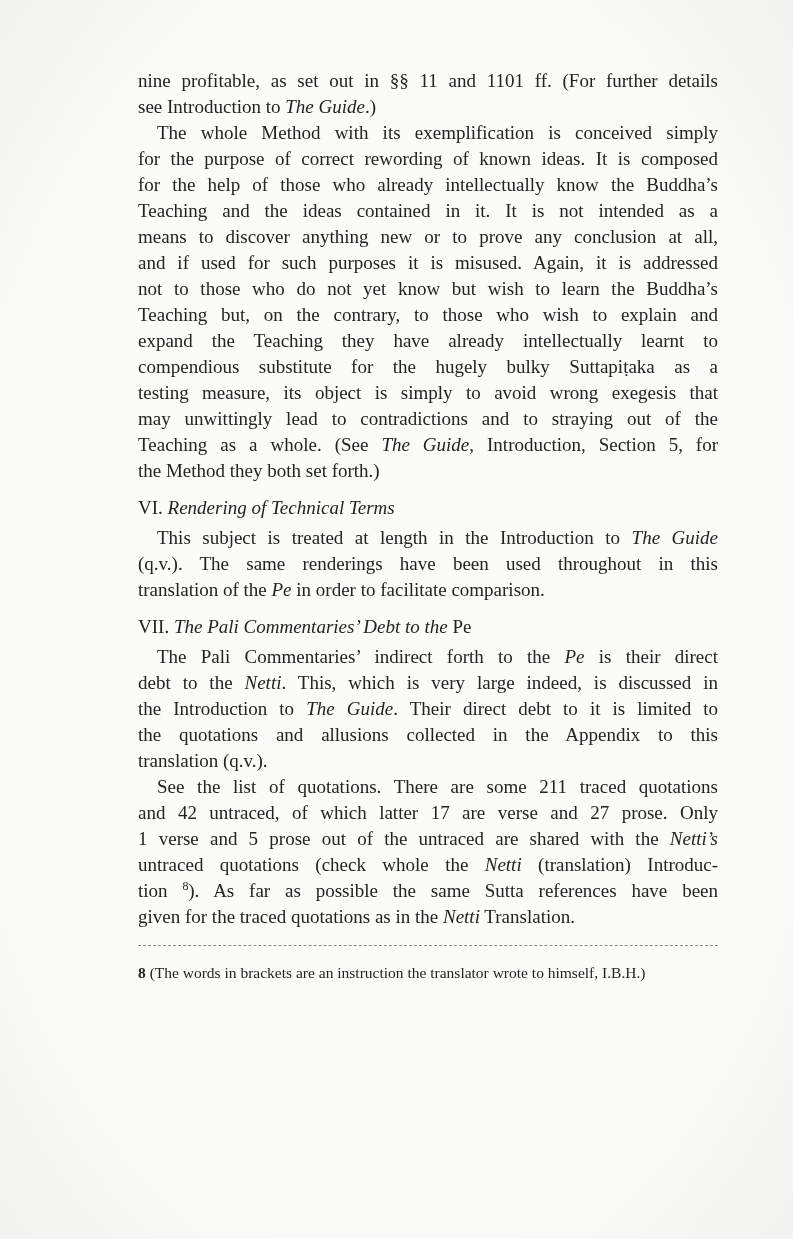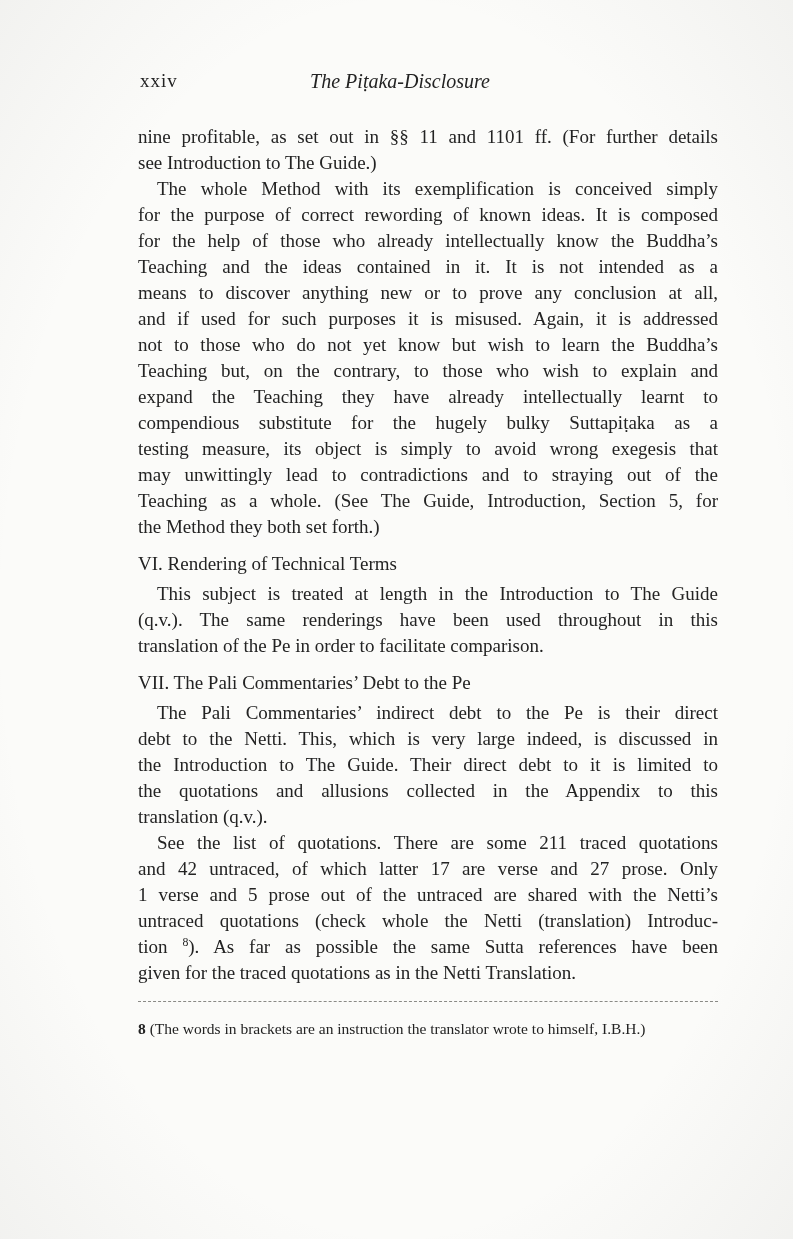--- a/index.html
+++ b/index.html
@@ -49,21 +49,21 @@
     text-align-last: justify;
     white-space: normal;
   }
   .line.last { text-align-last: left; }
   .line.indent { text-indent: 19px; }
   .heading {
     font-size: 19px;
     line-height: 26px;
     margin: 11px 0 4px 0;
   }
-  .i { }
+  .i { font-style: italic; }
   .b { font-weight: bold; }
   .r { font-style: normal; text-align: right; }
   .sup {
     vertical-align: super;
     font-size: 0.62em;
     line-height: 0;
   }
   .rule {
     margin-top: 15px;
     border-top: 1px dashed #8a8a86;
@@ -75,24 +75,20 @@
     font-size: 15.5px;
     line-height: 20px;
   }
 </style>
 </head>
 <body>
 
 <div class="page">
   <div class="content">
 
-    <div class="page-header">
-      <span class="pagenum">xxiv</span>
-      <span class="running-title">The Piṭaka-Disclosure</span>
-    </div>
 
     <div class="para">
         <div class="line"><span class="r">nine profitable, as set out in §§ 11 and 1101 ff.  (For further details</span></div>
         <div class="line last"><span class="r">see Introduction to </span><span class="i">The Guide</span><span class="r">.)</span></div>
       </div>
 
     <div class="para">
         <div class="line indent"><span class="r">The whole Method with its exemplification is conceived simply</span></div>
         <div class="line"><span class="r">for the purpose of correct rewording of known ideas.  It is composed</span></div>
         <div class="line"><span class="r">for the help of those who already intellectually know the Buddha’s</span></div>
@@ -111,21 +107,21 @@
 
     <div class="heading"><span class="r">VI. </span><span class="i">Rendering of Technical Terms</span></div>
     <div class="para">
         <div class="line indent"><span class="r">This subject is treated at length in the Introduction to </span><span class="i">The Guide</span></div>
         <div class="line"><span class="r">(q.v.).  The same renderings have been used throughout in this</span></div>
         <div class="line last"><span class="r">translation of the </span><span class="i">Pe</span><span class="r"> in order to facilitate comparison.</span></div>
       </div>
 
     <div class="heading"><span class="r">VII. </span><span class="i">The Pali Commentaries’ Debt to the </span><span class="r">Pe</span></div>
     <div class="para">
-        <div class="line indent"><span class="r">The Pali Commentaries’ indirect debt to the </span><span class="i">Pe</span><span class="r"> is their direct</span></div>
+        <div class="line indent"><span class="r">The Pali Commentaries’ indirect forth to the </span><span class="i">Pe</span><span class="r"> is their direct</span></div>
         <div class="line"><span class="r">debt to the </span><span class="i">Netti</span><span class="r">.  This, which is very large indeed, is discussed in</span></div>
         <div class="line"><span class="r">the Introduction to </span><span class="i">The Guide</span><span class="r">.  Their direct debt to it is limited to</span></div>
         <div class="line"><span class="r">the quotations and allusions collected in the Appendix to this</span></div>
         <div class="line last"><span class="r">translation (q.v.).</span></div>
       </div>
 
     <div class="para">
         <div class="line indent"><span class="r">See the list of quotations.  There are some 211 traced quotations</span></div>
         <div class="line"><span class="r">and 42 untraced, of which latter 17 are verse and 27 prose.  Only</span></div>
         <div class="line"><span class="r">1 verse and 5 prose out of the untraced are shared with the </span><span class="i">Netti’s</span></div>

